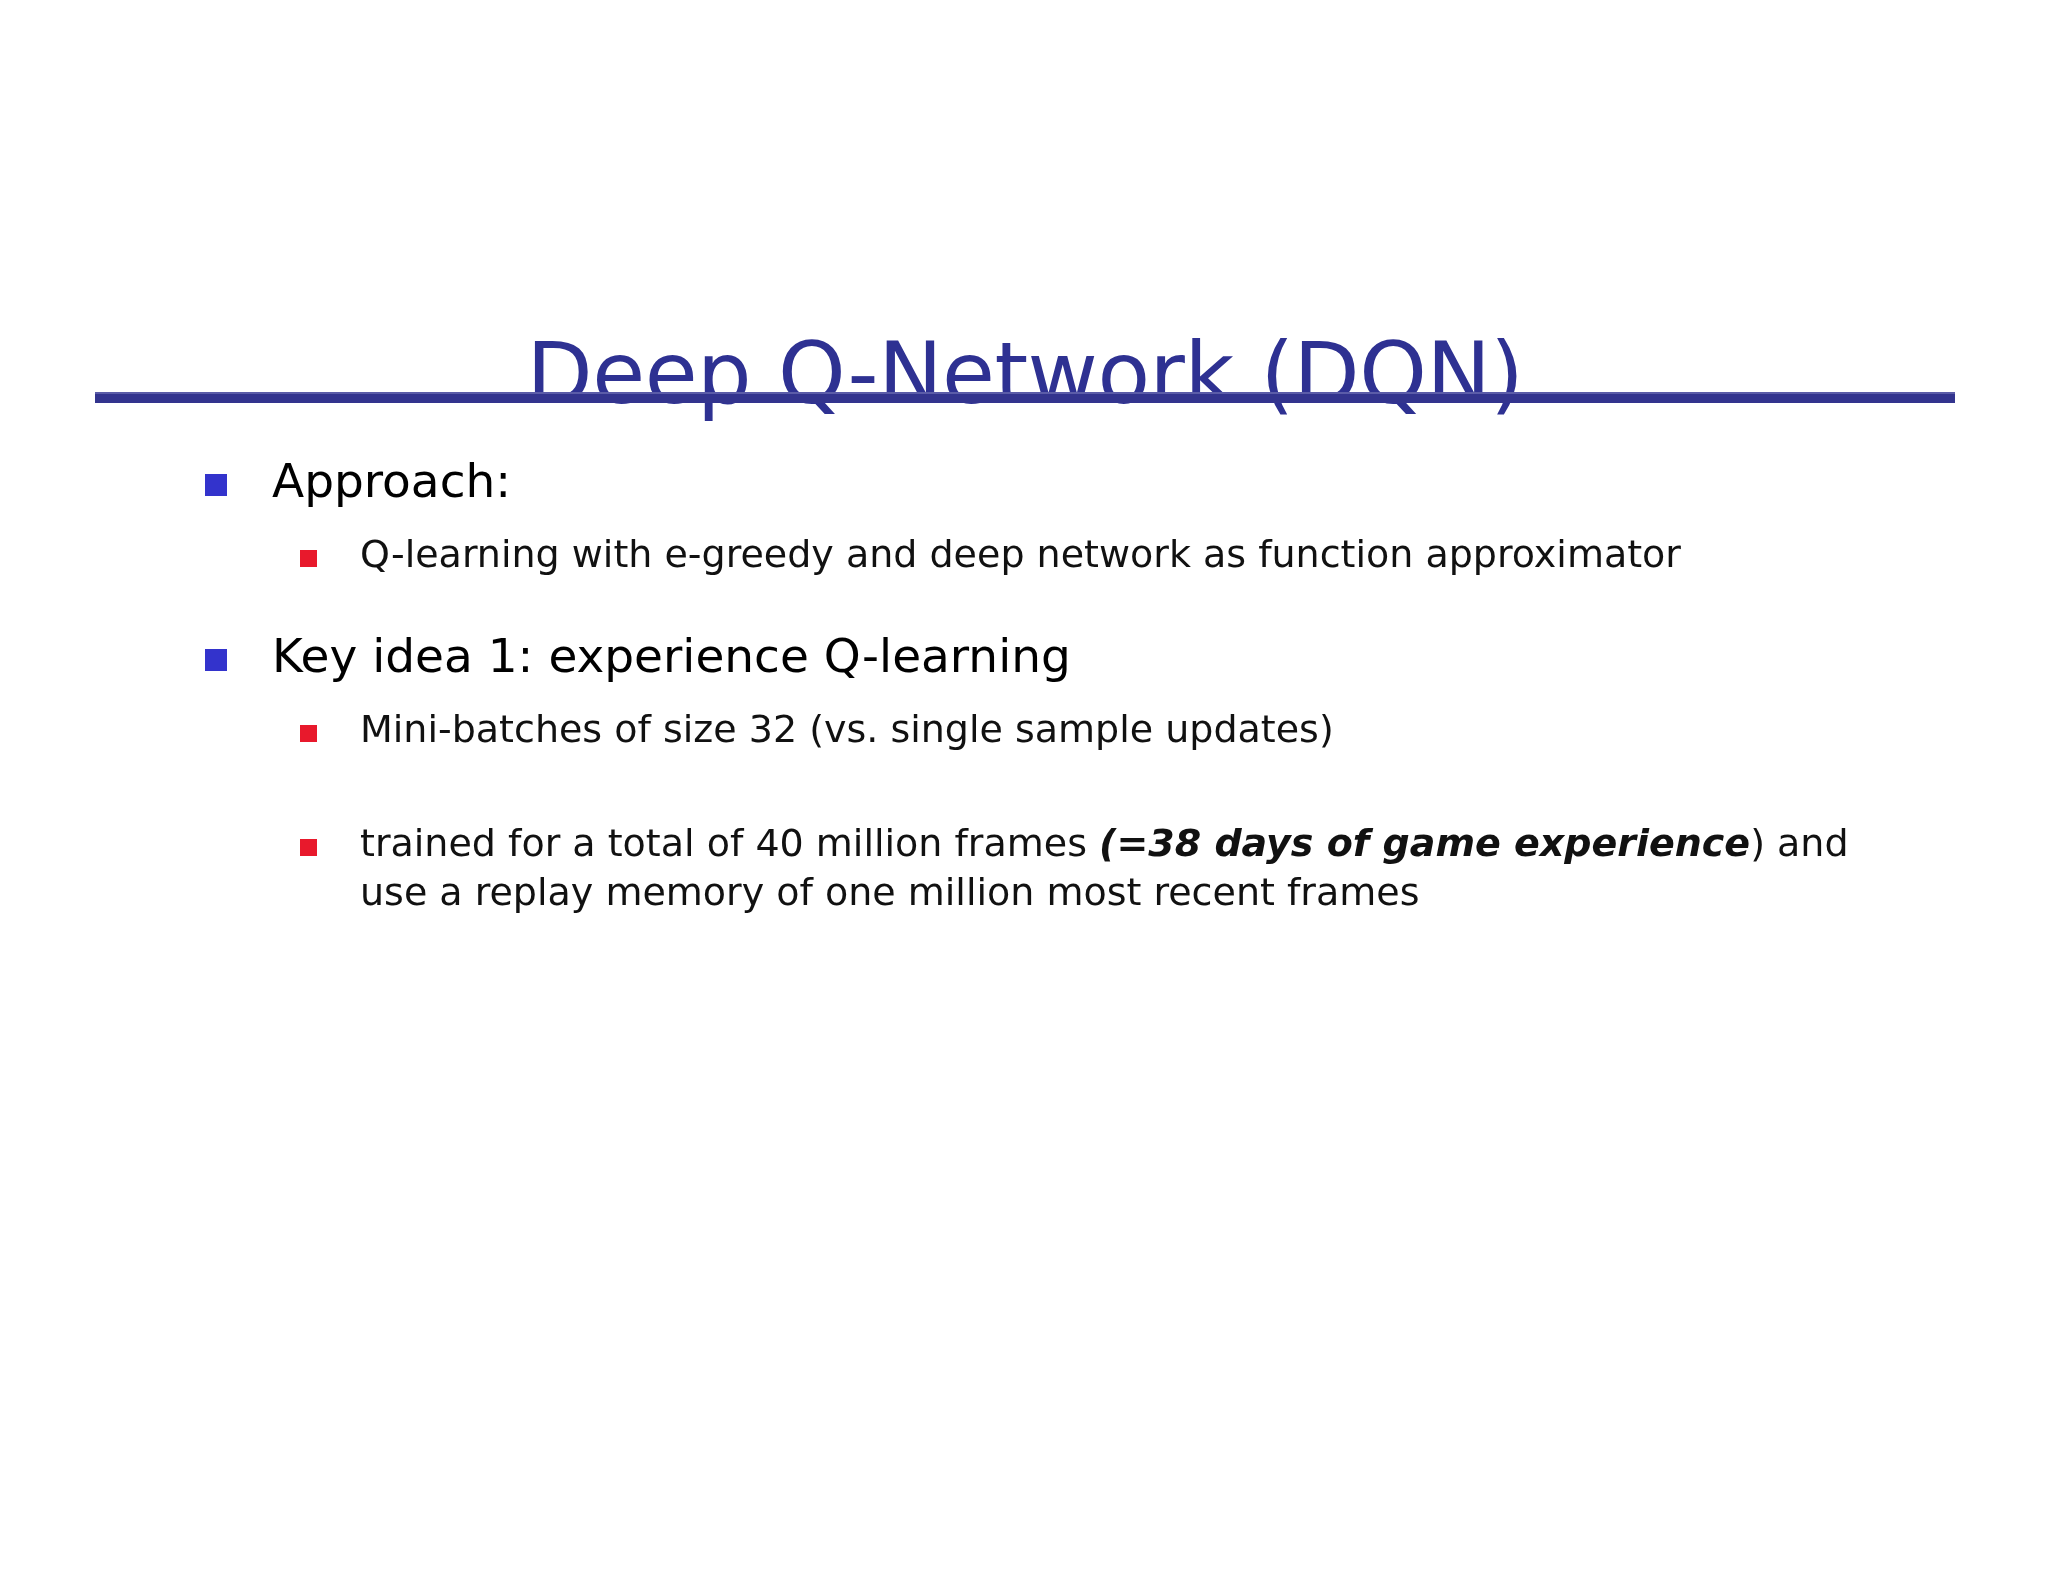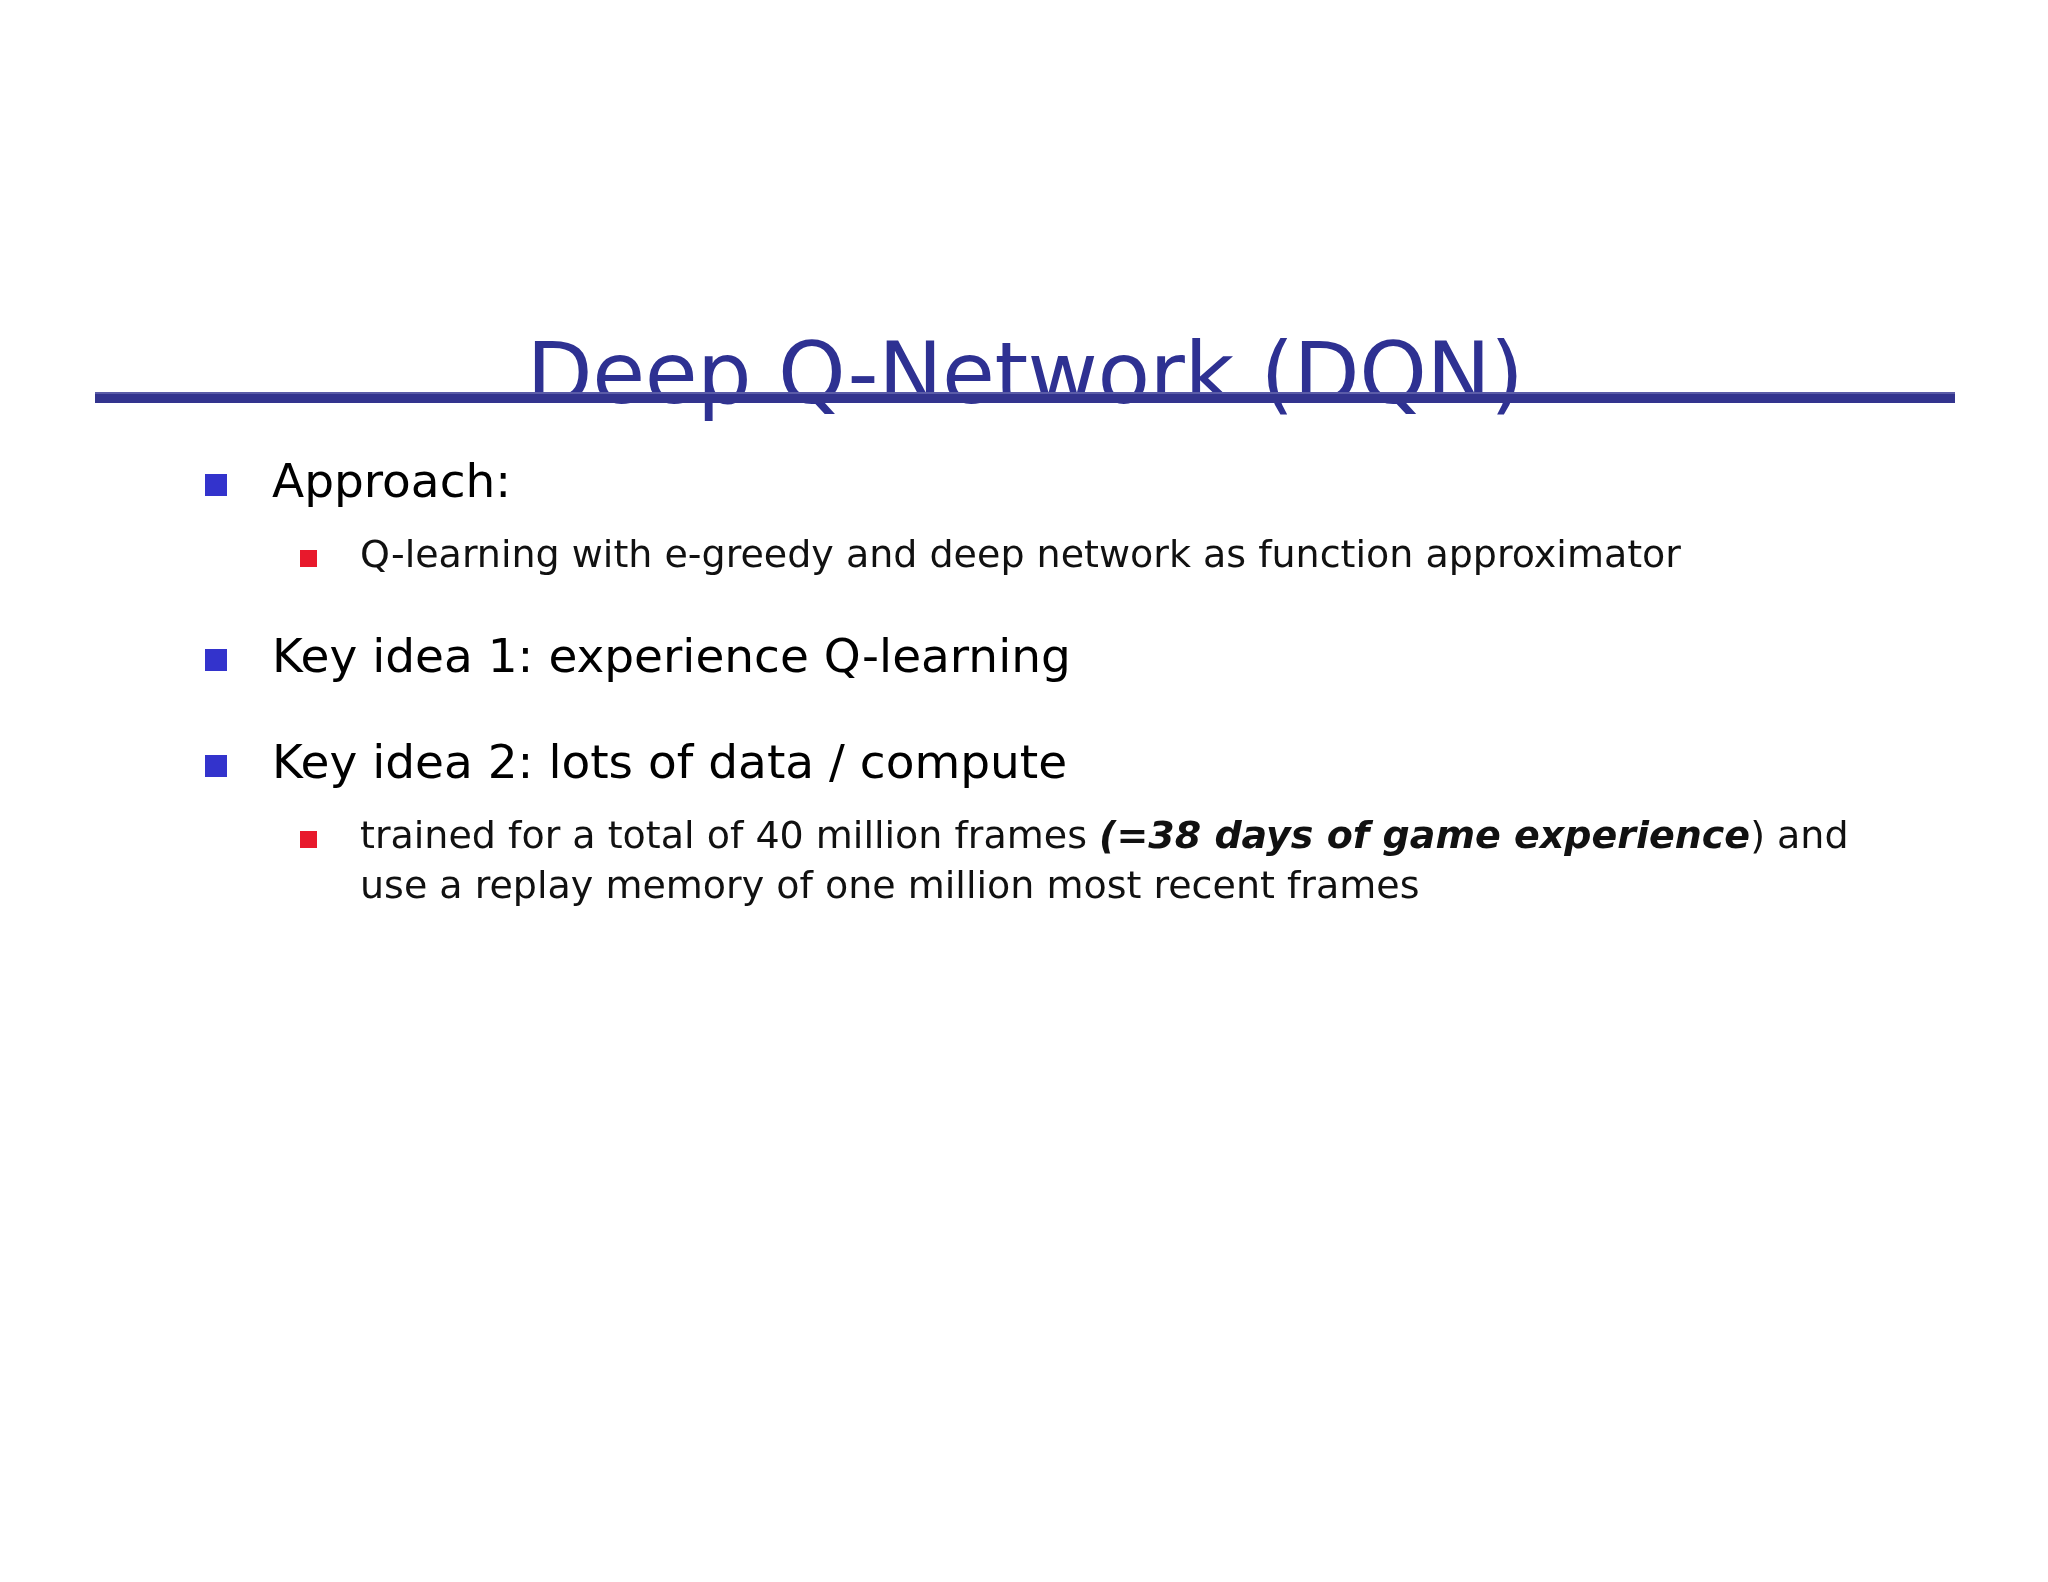--- a/index.html
+++ b/index.html
@@ -121,26 +121,26 @@
       <span class="sq"></span>
       <span>Q-learning with e-greedy and deep network as function approximator</span>
     </div>
 
     <div class="gap-md"></div>
 
     <div class="bullet-l1">
       <span class="sq"></span>
       <span>Key idea 1: experience Q-learning</span>
     </div>
+    <div class="bullet-l2">
+      <span class="sq"></span>
+      <span>Mini-batches of size 32 (vs. single sample updates)</span>
+    </div>
 
     <div class="gap-md"></div>
 
-    <div class="bullet-l1">
-      <span class="sq"></span>
-      <span>Key idea 2: lots of data / compute</span>
-    </div>
     <div class="bullet-l2">
       <span class="sq"></span>
       <span>trained for a total of 40 million frames </span><span class="em-bi">(=38 days of game experience</span><span>) and use a replay memory of one million most recent frames</span>
     </div>
 
   </div>
 </div>
 
 </body></html>

